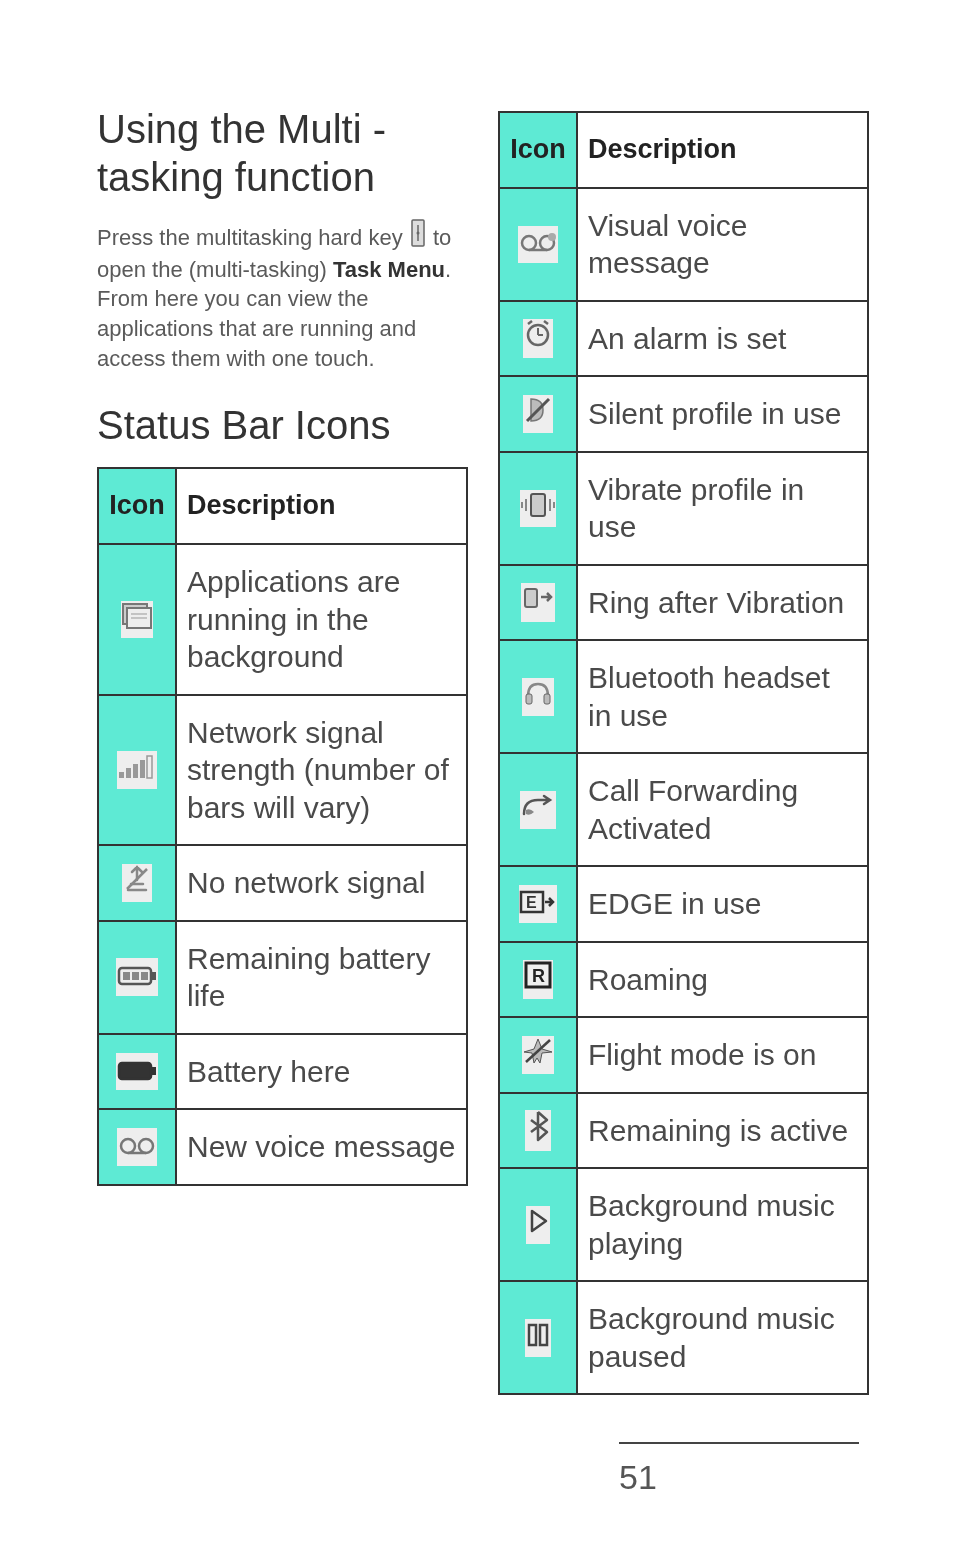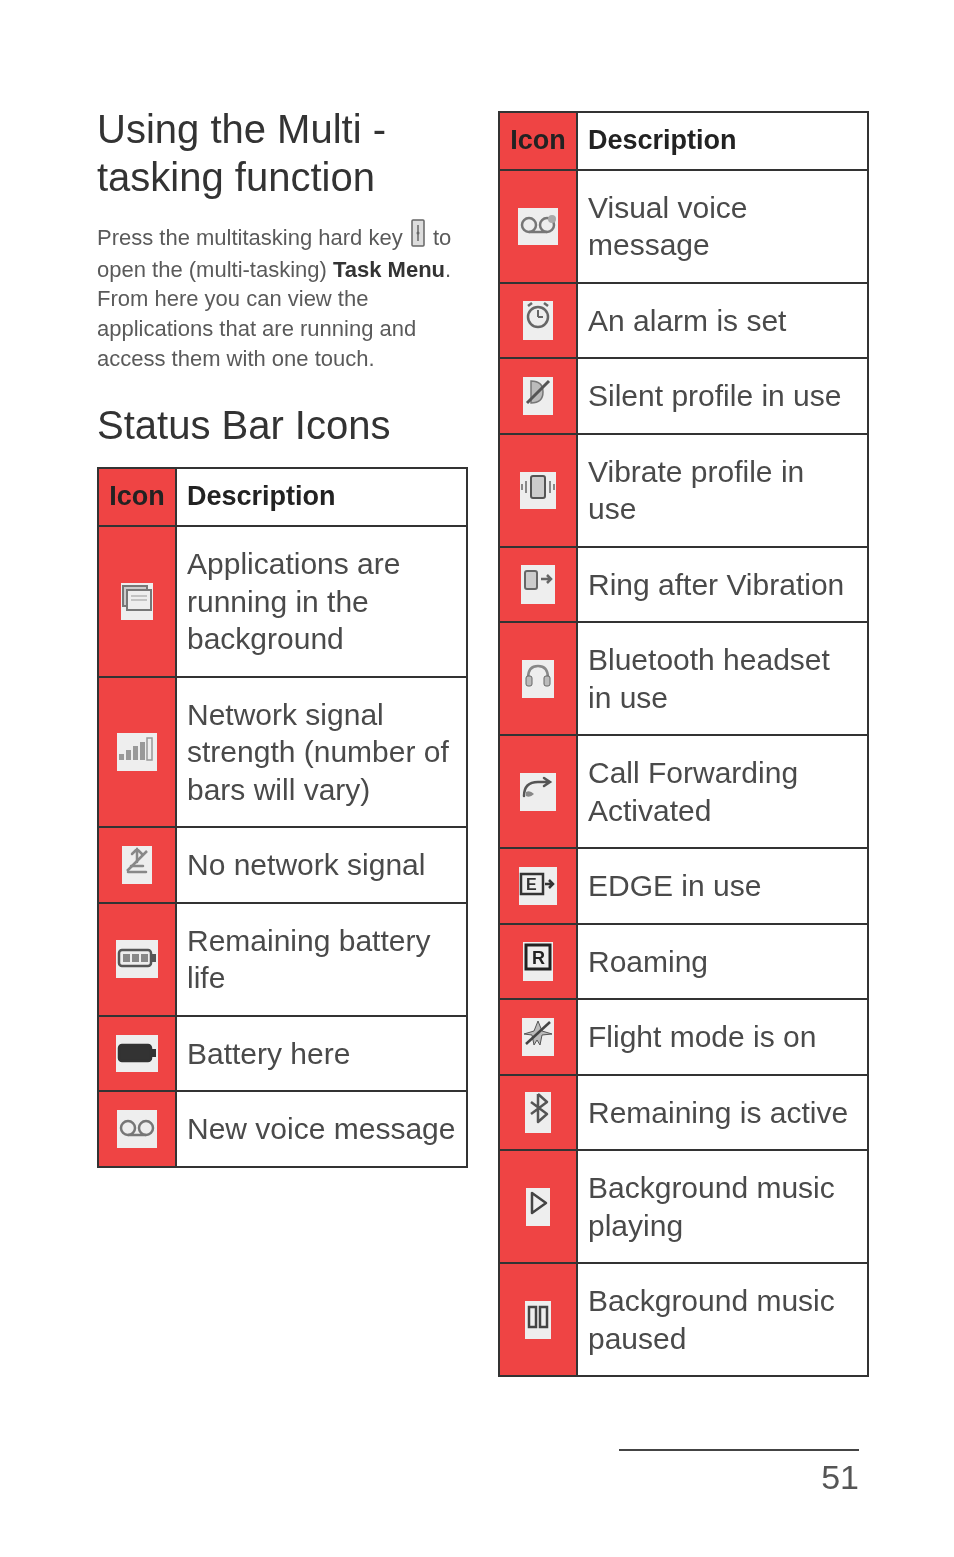--- a/index.html
+++ b/index.html
@@ -55,42 +55,42 @@
     line-height: 1.25;
     color: #4a4a4a;
     font-weight: 300;
     vertical-align: middle;
   }
   table.icon-table th {
     font-weight: 600;
     color: #222;
     text-align: left;
     font-size: 27px;
-    padding: 11px 10px;
+    padding: 20px 10px;
   }
   table.icon-table .icon-cell {
     width: 78px;
     text-align: center;
     padding: 4px;
-    background: #ef4444;
+    background: #5eead4;
   }
   .ic {
     display: inline-block;
     background: #eee;
   }
   .pagenum {
     position: absolute;
     right: 95px;
     bottom: 60px;
     font-size: 34px;
     color: #555;
     border-top: 2px solid #444;
-    padding-top: 7px;
+    padding-top: 14px;
     width: 240px;
-    text-align: right;
+    text-align: left;
     font-weight: 300;
   }
   
   .col.right table.icon-table { margin-top: 6px; }
 </style>
 </head>
 <body>
 
 <div class="page">
   <div class="col left">

